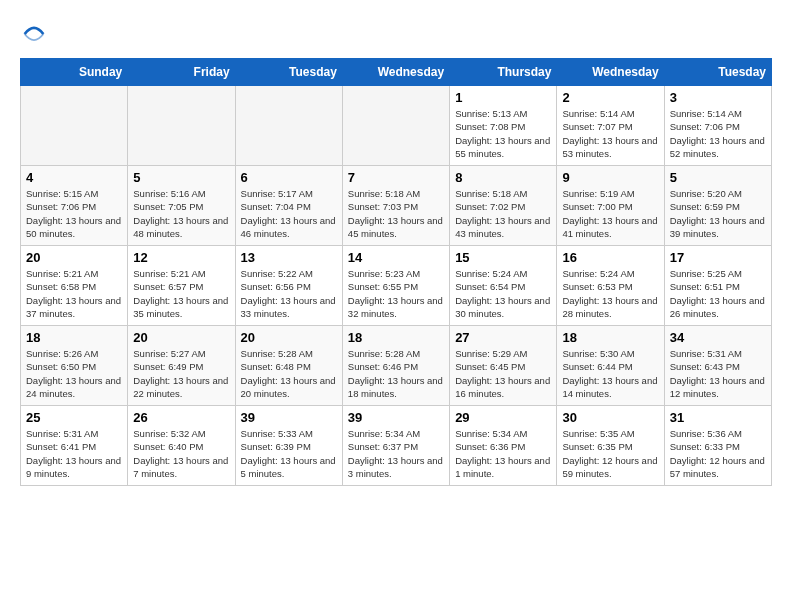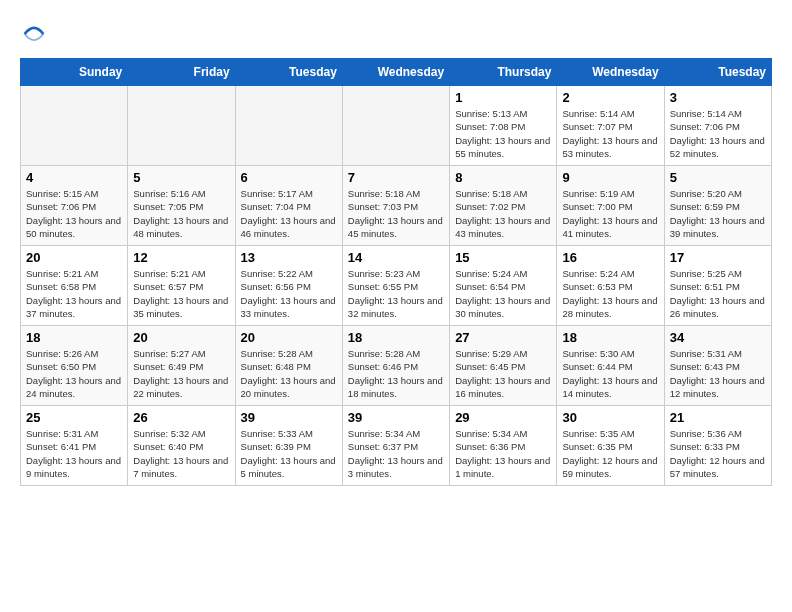--- a/index.html
+++ b/index.html
@@ -370,21 +370,21 @@
       </td>
         <td>
         <span class="day-num">30</span>
         <div class="day-info">
           Sunrise: 5:35 AM<br>
           Sunset: 6:35 PM<br>
           Daylight: 12 hours and 59 minutes.
         </div>
       </td>
         <td>
-        <span class="day-num">21</span>
+        <span class="day-num">31</span>
         <div class="day-info">
           Sunrise: 5:36 AM<br>
           Sunset: 6:33 PM<br>
           Daylight: 12 hours and 57 minutes.
         </div>
       </td>
       </tr>
     </tbody>
 </table>
 

